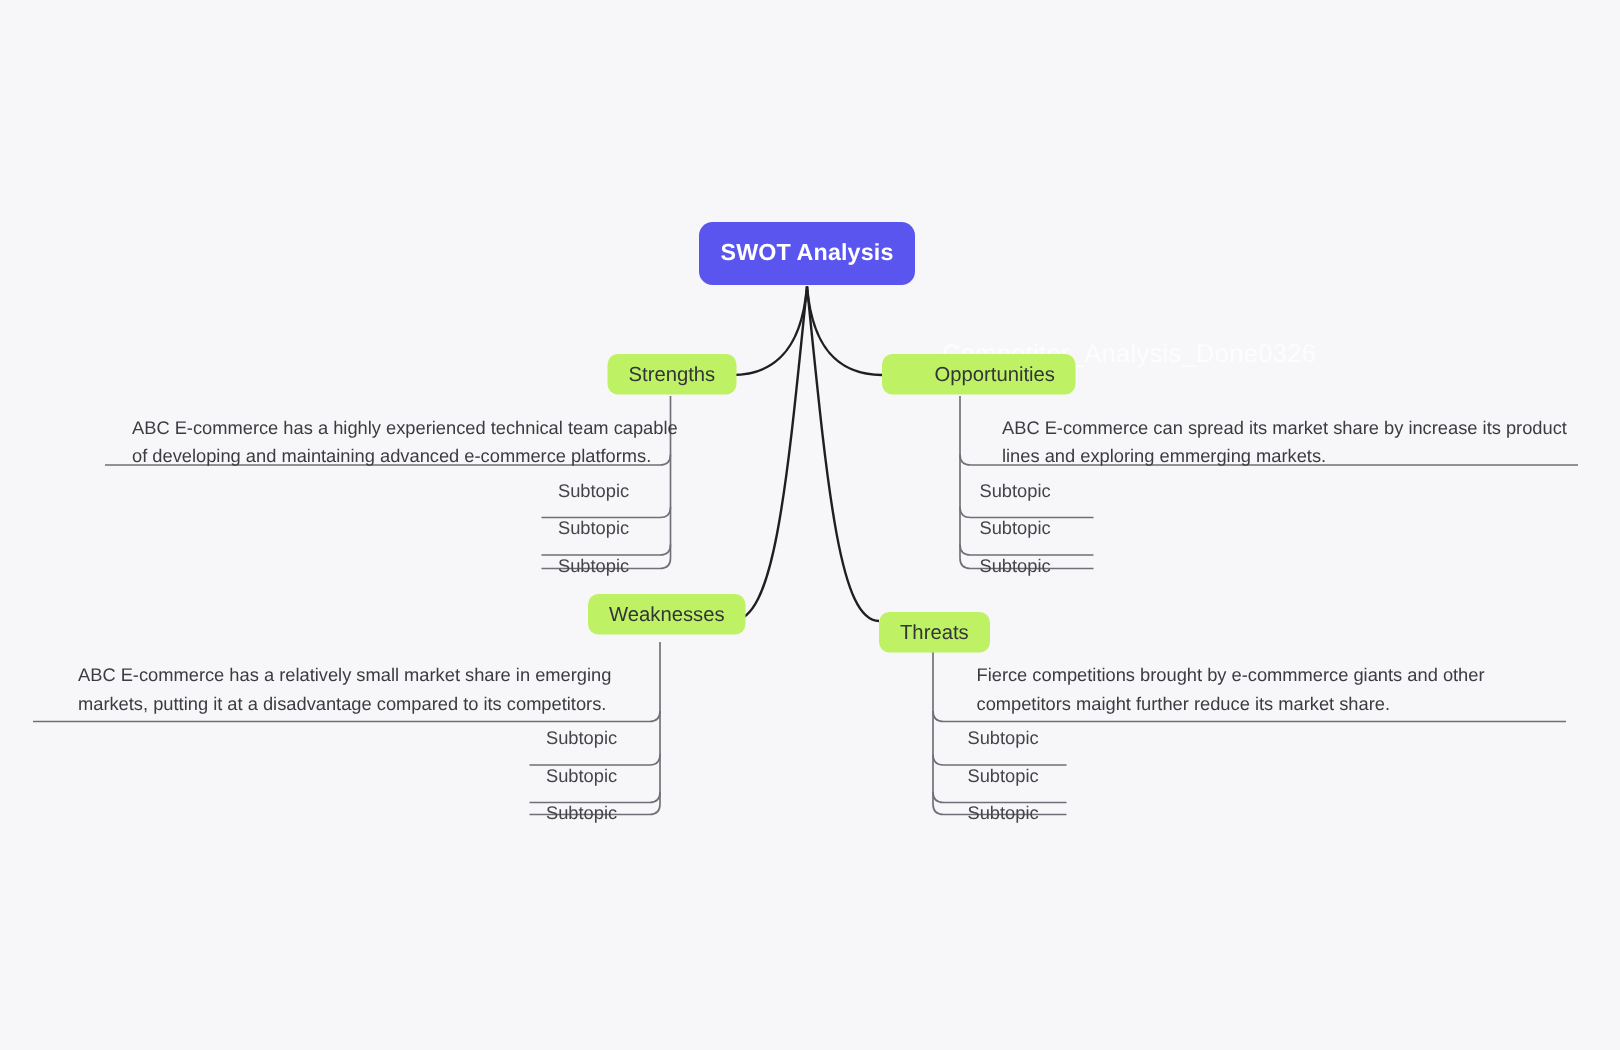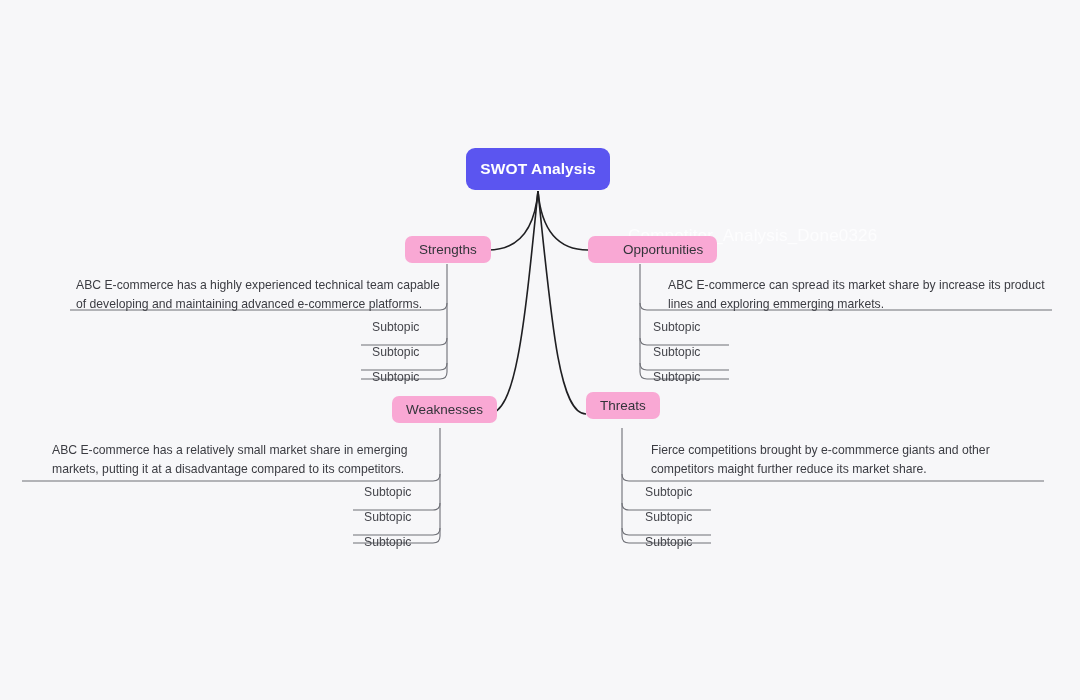--- a/index.html
+++ b/index.html
@@ -77,21 +77,21 @@
     font-size: 15.5px;
     font-weight: bold;
     letter-spacing: .1px;
     white-space: nowrap;
   }
 
   
   .pill {
     position: absolute;
     height: 27px;
-    background: #f9a8d4;
+    background: #bef264;
     border-radius: 7px;
     display: flex;
     align-items: center;
     justify-content: center;
     padding: 0 14px;
     box-sizing: border-box;
     z-index: 5;
   }
   .pill .label {
     font-size: 13.5px;
@@ -153,42 +153,42 @@
 
   <div class="watermark">Competitor_Analysis_Done0326</div>
 
   <div class="root-node">
     <span class="label">SWOT Analysis</span>
   </div>
 
   <div class="pill" style="left:405px; top:236px;">
     <span class="label">Strengths</span>
   </div>
-  <div class="detail-text" style="left:76px; top:276px; width:372px;">ABC E-commerce has a highly experienced technical team capable of developing and maintaining advanced e-commerce platforms.</div>
+  <div class="detail-text" style="left:88px; top:276px; width:372px;">ABC E-commerce has a highly experienced technical team capable of developing and maintaining advanced e-commerce platforms.</div>
   <div class="subtopic-text" style="left:372px; top:320px;">Subtopic</div>
   <div class="subtopic-text" style="left:372px; top:345px;">Subtopic</div>
   <div class="subtopic-text" style="left:372px; top:370px;">Subtopic</div>
 
   <div class="pill" style="left:588px; top:236px;padding-left:35px;">
     <span class="label">Opportunities</span>
   </div>
   <div class="detail-text" style="left:668px; top:276px; width:382px;">ABC E-commerce can spread its market share by increase its product lines and exploring emmerging markets.</div>
   <div class="subtopic-text" style="left:653px; top:320px;">Subtopic</div>
   <div class="subtopic-text" style="left:653px; top:345px;">Subtopic</div>
   <div class="subtopic-text" style="left:653px; top:370px;">Subtopic</div>
 
   <div class="pill" style="left:392px; top:396px;">
     <span class="label">Weaknesses</span>
   </div>
   <div class="detail-text" style="left:52px; top:441px; width:374px;">ABC E-commerce has a relatively small market share in emerging markets, putting it at a disadvantage compared to its competitors.</div>
   <div class="subtopic-text" style="left:364px; top:485px;">Subtopic</div>
   <div class="subtopic-text" style="left:364px; top:510px;">Subtopic</div>
   <div class="subtopic-text" style="left:364px; top:535px;">Subtopic</div>
 
-  <div class="pill" style="left:586px; top:392px;">
+  <div class="pill" style="left:586px; top:408px;">
     <span class="label">Threats</span>
   </div>
   <div class="detail-text" style="left:651px; top:441px; width:390px;">Fierce competitions brought by e-commmerce giants and other competitors maight further reduce its market share.</div>
   <div class="subtopic-text" style="left:645px; top:485px;">Subtopic</div>
   <div class="subtopic-text" style="left:645px; top:510px;">Subtopic</div>
   <div class="subtopic-text" style="left:645px; top:535px;">Subtopic</div>
 
 </div>
 
 </body></html>

